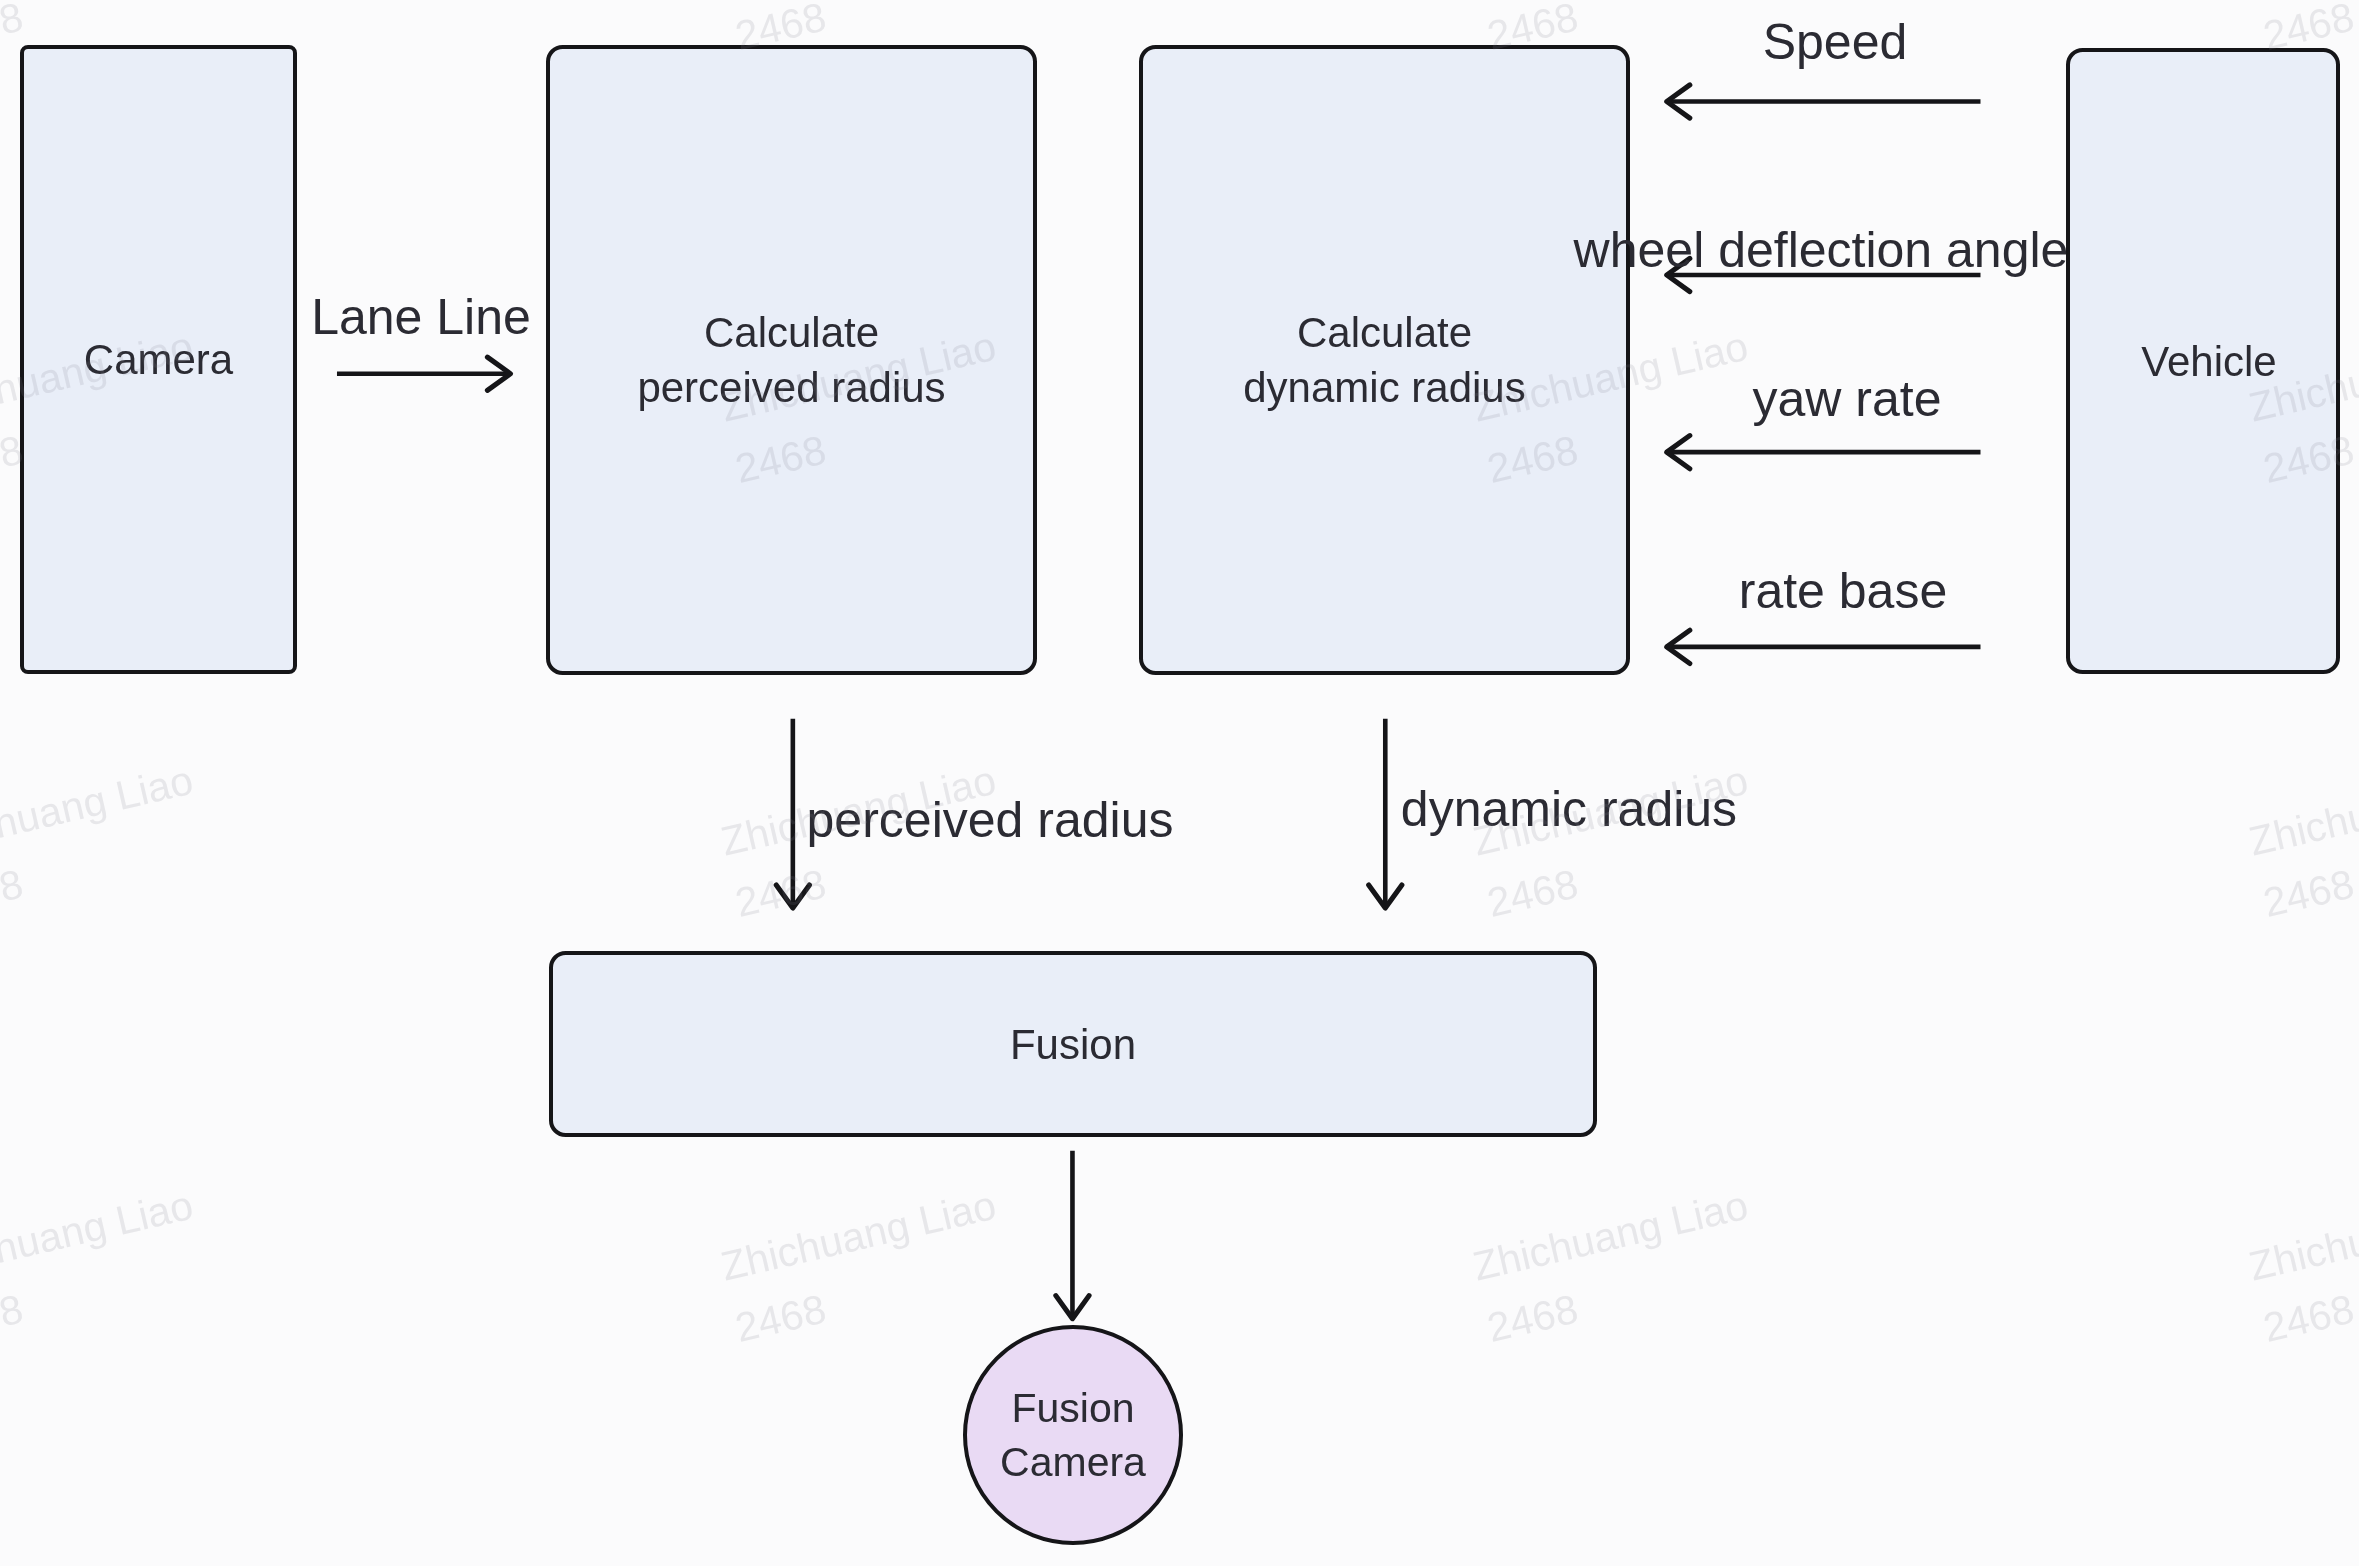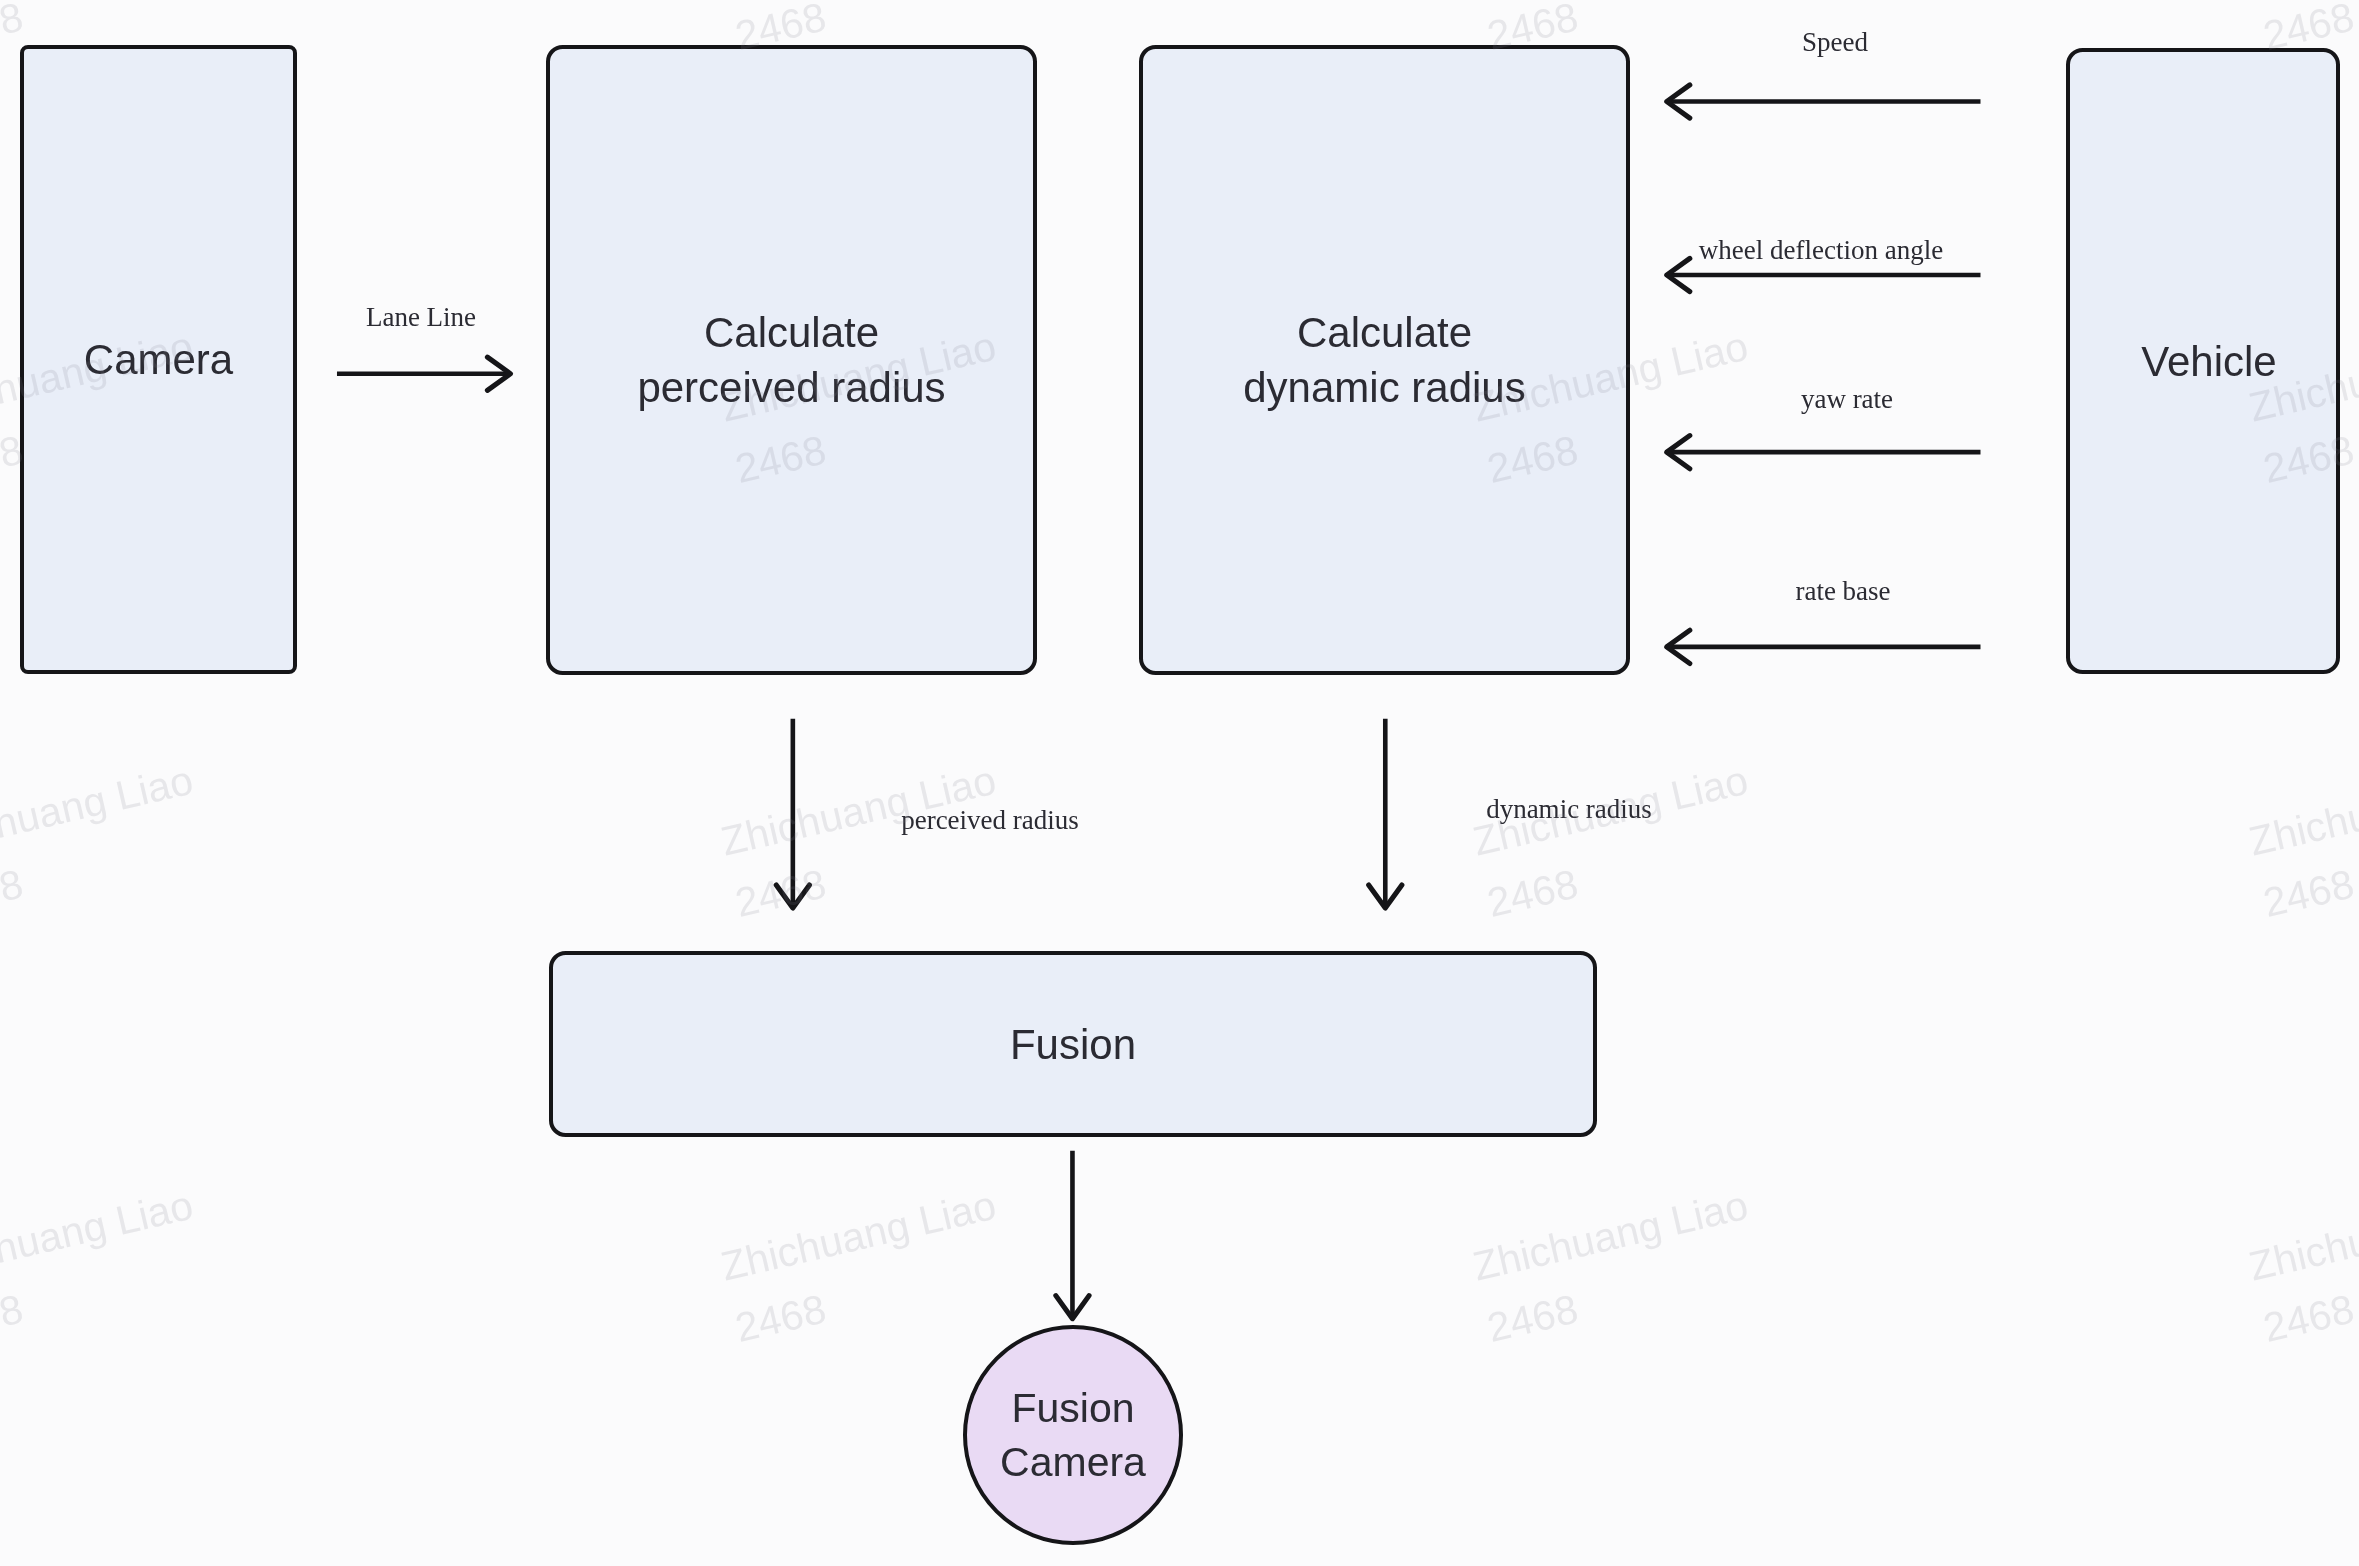--- a/index.html
+++ b/index.html
@@ -30,24 +30,23 @@
   .node.circle {
     border-radius: 50%;
     background: var(--circle-fill, #e9daf4);
     font-size: 41px;
     line-height: 54px;
   }
   .edge-label {
     position: absolute;
     transform: translate(-50%, -50%);
     color: var(--text, #2b2b33);
-    font-size: 27px;
+    font-size: 50px;
     white-space: nowrap;
     z-index: 4;
-    font-family: Liberation Serif, serif;
   }
   .arrow-layer {
     position: absolute;
     left: 0; top: 0;
     z-index: 3;
   }
   .arrow-layer line { stroke: var(--arrow, #151518); stroke-width: 5; }
   .watermark-layer {
     position: absolute;
     left: 0; top: 0; width: 100%; height: 100%;

